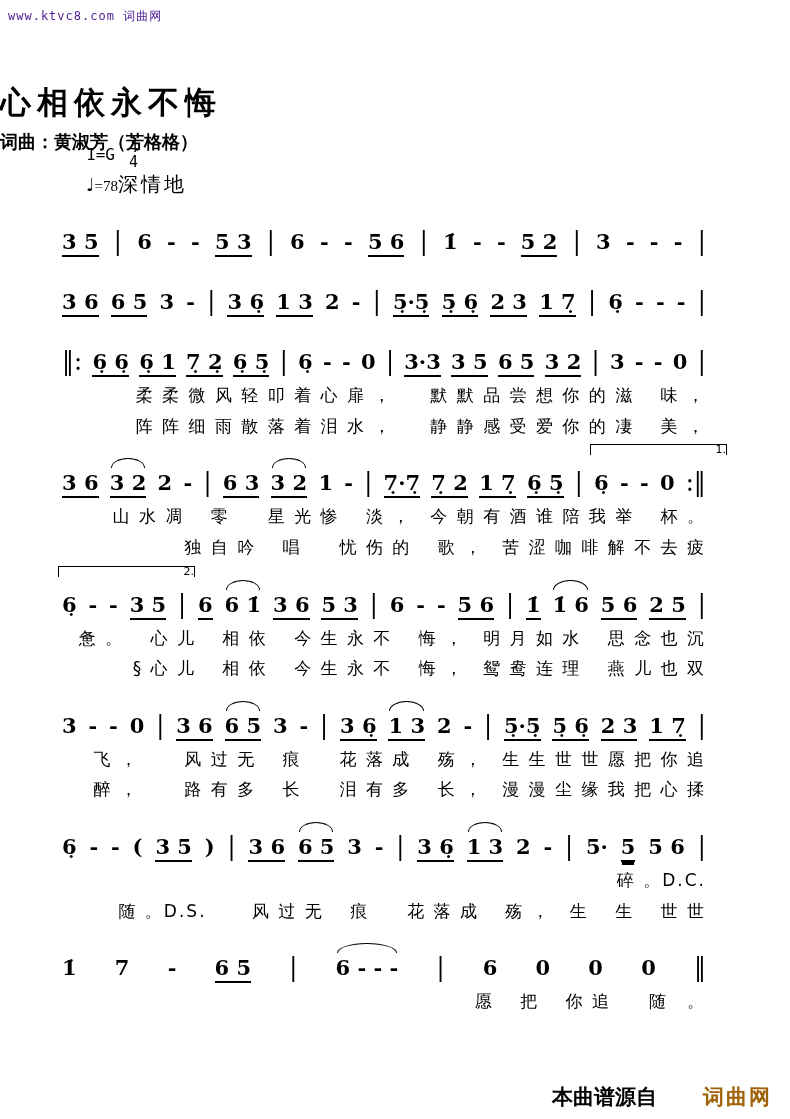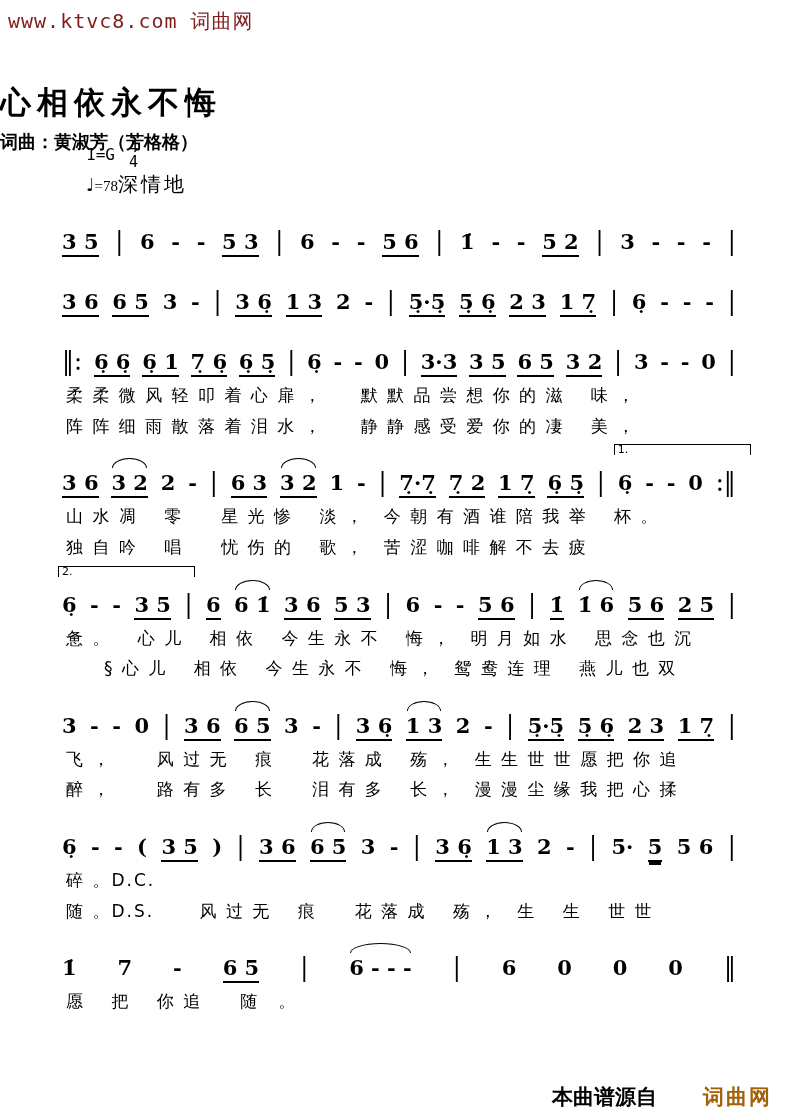--- a/index.html
+++ b/index.html
@@ -8,42 +8,42 @@
     width:790px;height:1119px;
     margin:0 auto;
     background:#fff;
     color:#000;
     font-family:"Liberation Serif","DejaVu Serif",serif;
     overflow:hidden;
   }
   .watermark{
     position:absolute;top:8px;left:8px;
     font-family:"DejaVu Sans Mono",monospace;
-    font-size:20px;letter-spacing:1px;color:#7f1d1d;
+    font-size:12px;letter-spacing:1px;color:#4c1d95;
   }
   .title{
     margin:0;padding-top:82px;
     text-align:left;
     font-size:31px;font-weight:bold;letter-spacing:6px;
     font-family:"DejaVu Serif","Liberation Serif",serif;
   }
   .credit{
     text-align:left;
     padding-right:58px;margin-top:6px;
     font-size:18px;font-weight:bold;
     font-family:"DejaVu Sans","Liberation Sans",sans-serif;
   }
   .meta{padding-left:86px;margin-top:-14px;line-height:1.25;}
   .key-row{font-size:16px;font-family:"DejaVu Sans Mono",monospace;}
   .ts{display:inline-block;vertical-align:middle;text-align:center;margin-left:14px;line-height:1.0;font-size:15px;}
   .ts span{display:block;}
   .tempo-row{font-size:15px;margin-top:2px;}
   .note-glyph{font-family:"DejaVu Sans",sans-serif;font-size:18px;}
   .expression{font-size:20px;letter-spacing:3px;}
-  #score{padding:0 54px 0 62px;margin-top:10px;}
+  #score{padding:0 84px 0 62px;margin-top:10px;text-align:right;}
   .music-line{
     display:flex;align-items:baseline;justify-content:space-between;
     height:30px;margin-top:30px;
     font-family:"DejaVu Serif","Liberation Serif",serif;
     font-weight:bold;font-size:21px;
   }
   .tok{position:relative;white-space:pre;}
   .u{border-bottom:2px solid #000;padding-bottom:1px;}
   .u2{border-bottom:2px solid #000;box-shadow:0 4px 0 -1px #000;padding-bottom:1px;}
   .bar{font-weight:normal;font-size:24px;transform:scaleY(1.1);}
@@ -135,21 +135,21 @@
         <span class="tok">6̣</span>
         <span class="tok">-</span>
         <span class="tok">-</span>
         <span class="tok">-</span>
         <span class="tok bar">|</span>
       </div>
       <div class="music-line">
         <span class="tok bar">‖:</span>
         <span class="tok u">6̣ 6̣</span>
         <span class="tok u">6̣ 1</span>
-        <span class="tok u">7̣ 6̣</span>
+        <span class="tok u">7̣ 2̣</span>
         <span class="tok u">6̣ 5̣</span>
         <span class="tok bar">|</span>
         <span class="tok">6̣</span>
         <span class="tok">-</span>
         <span class="tok">-</span>
         <span class="tok">0</span>
         <span class="tok bar">|</span>
         <span class="tok u">3·3</span>
         <span class="tok u">3 5</span>
         <span class="tok u">6 5</span>

